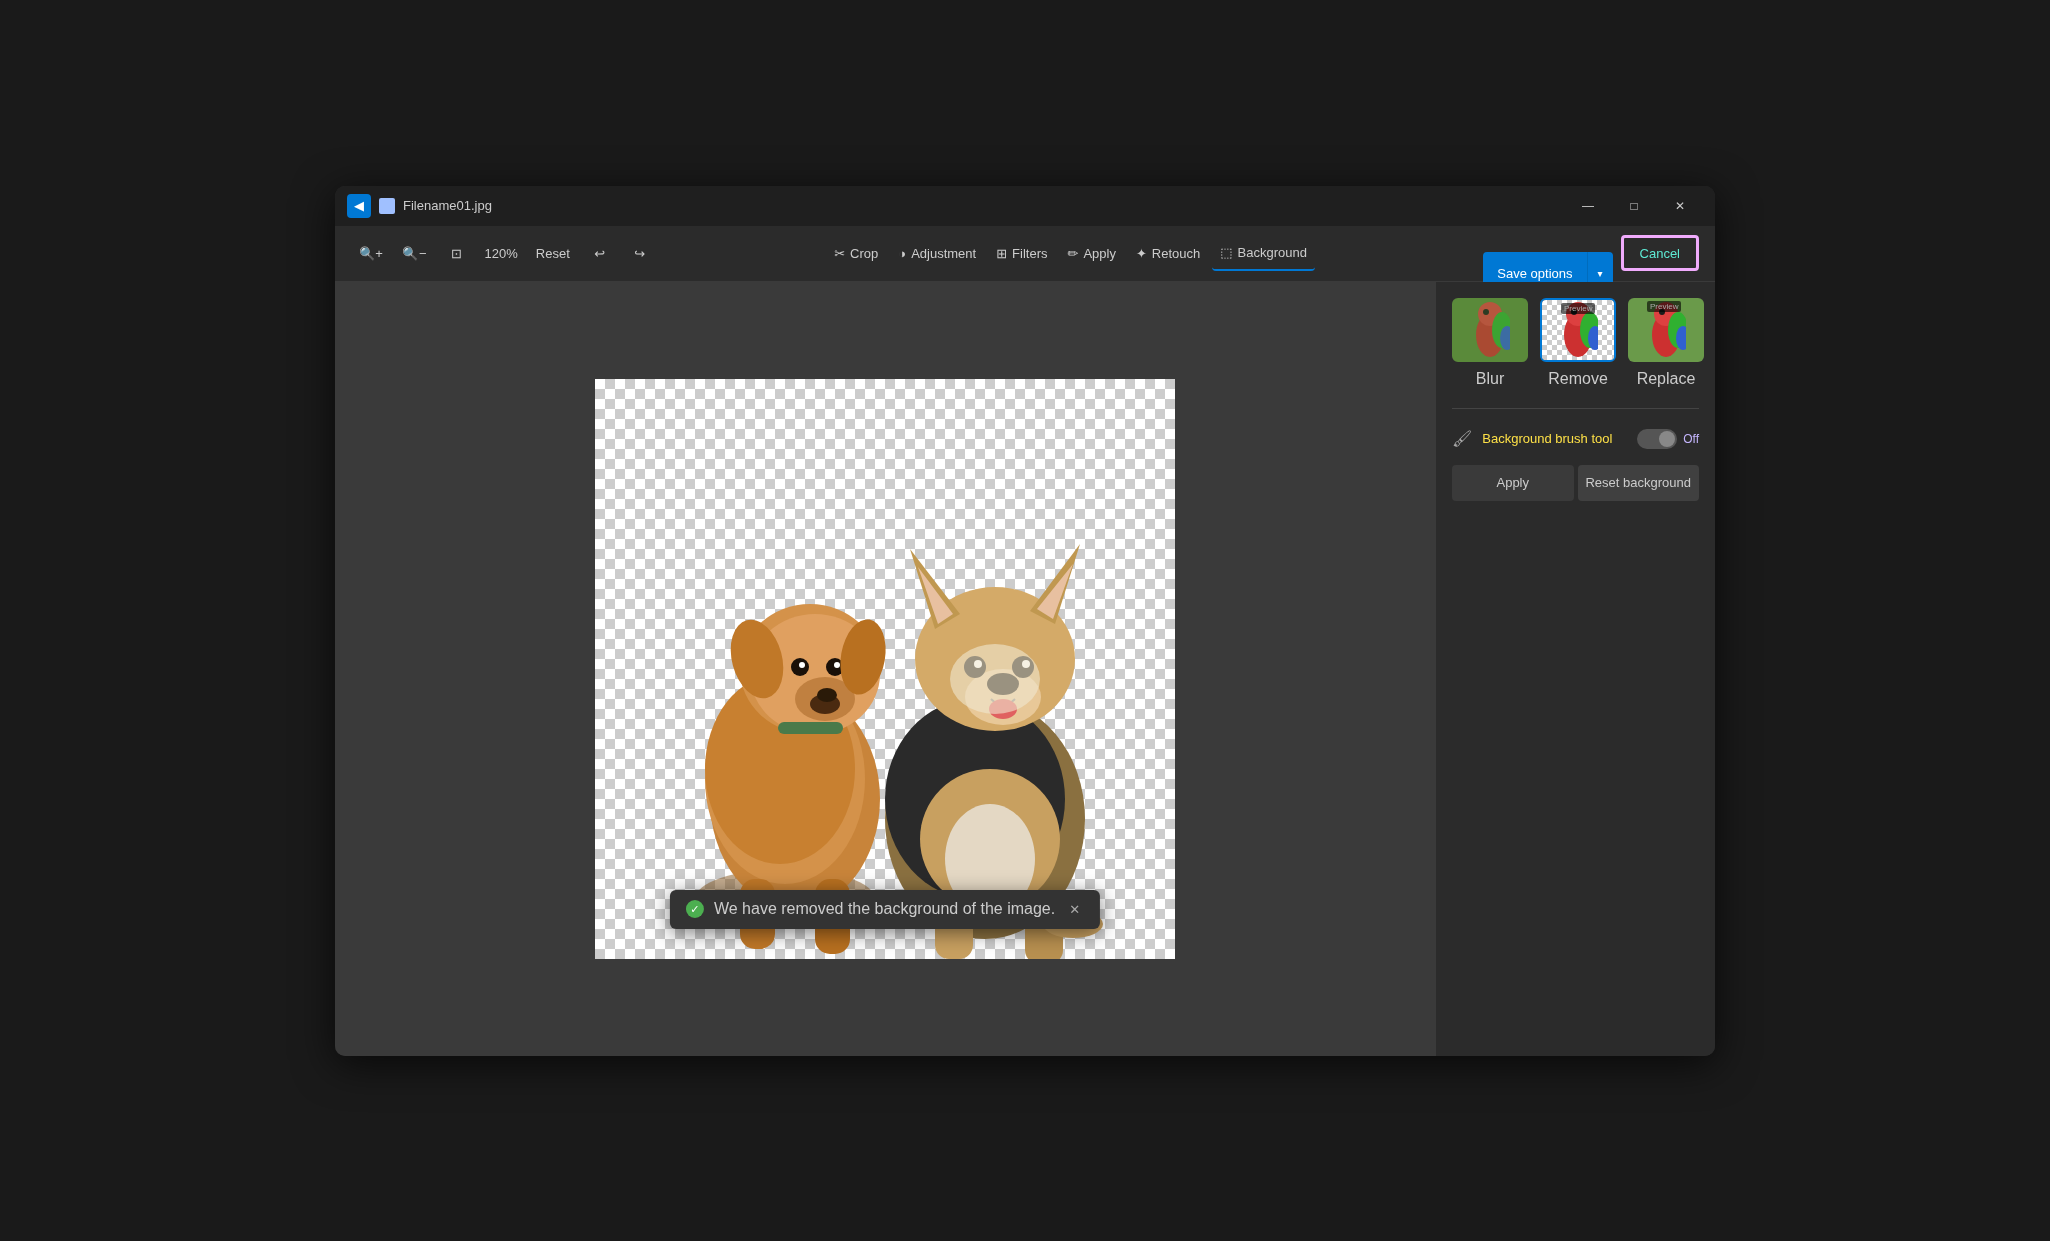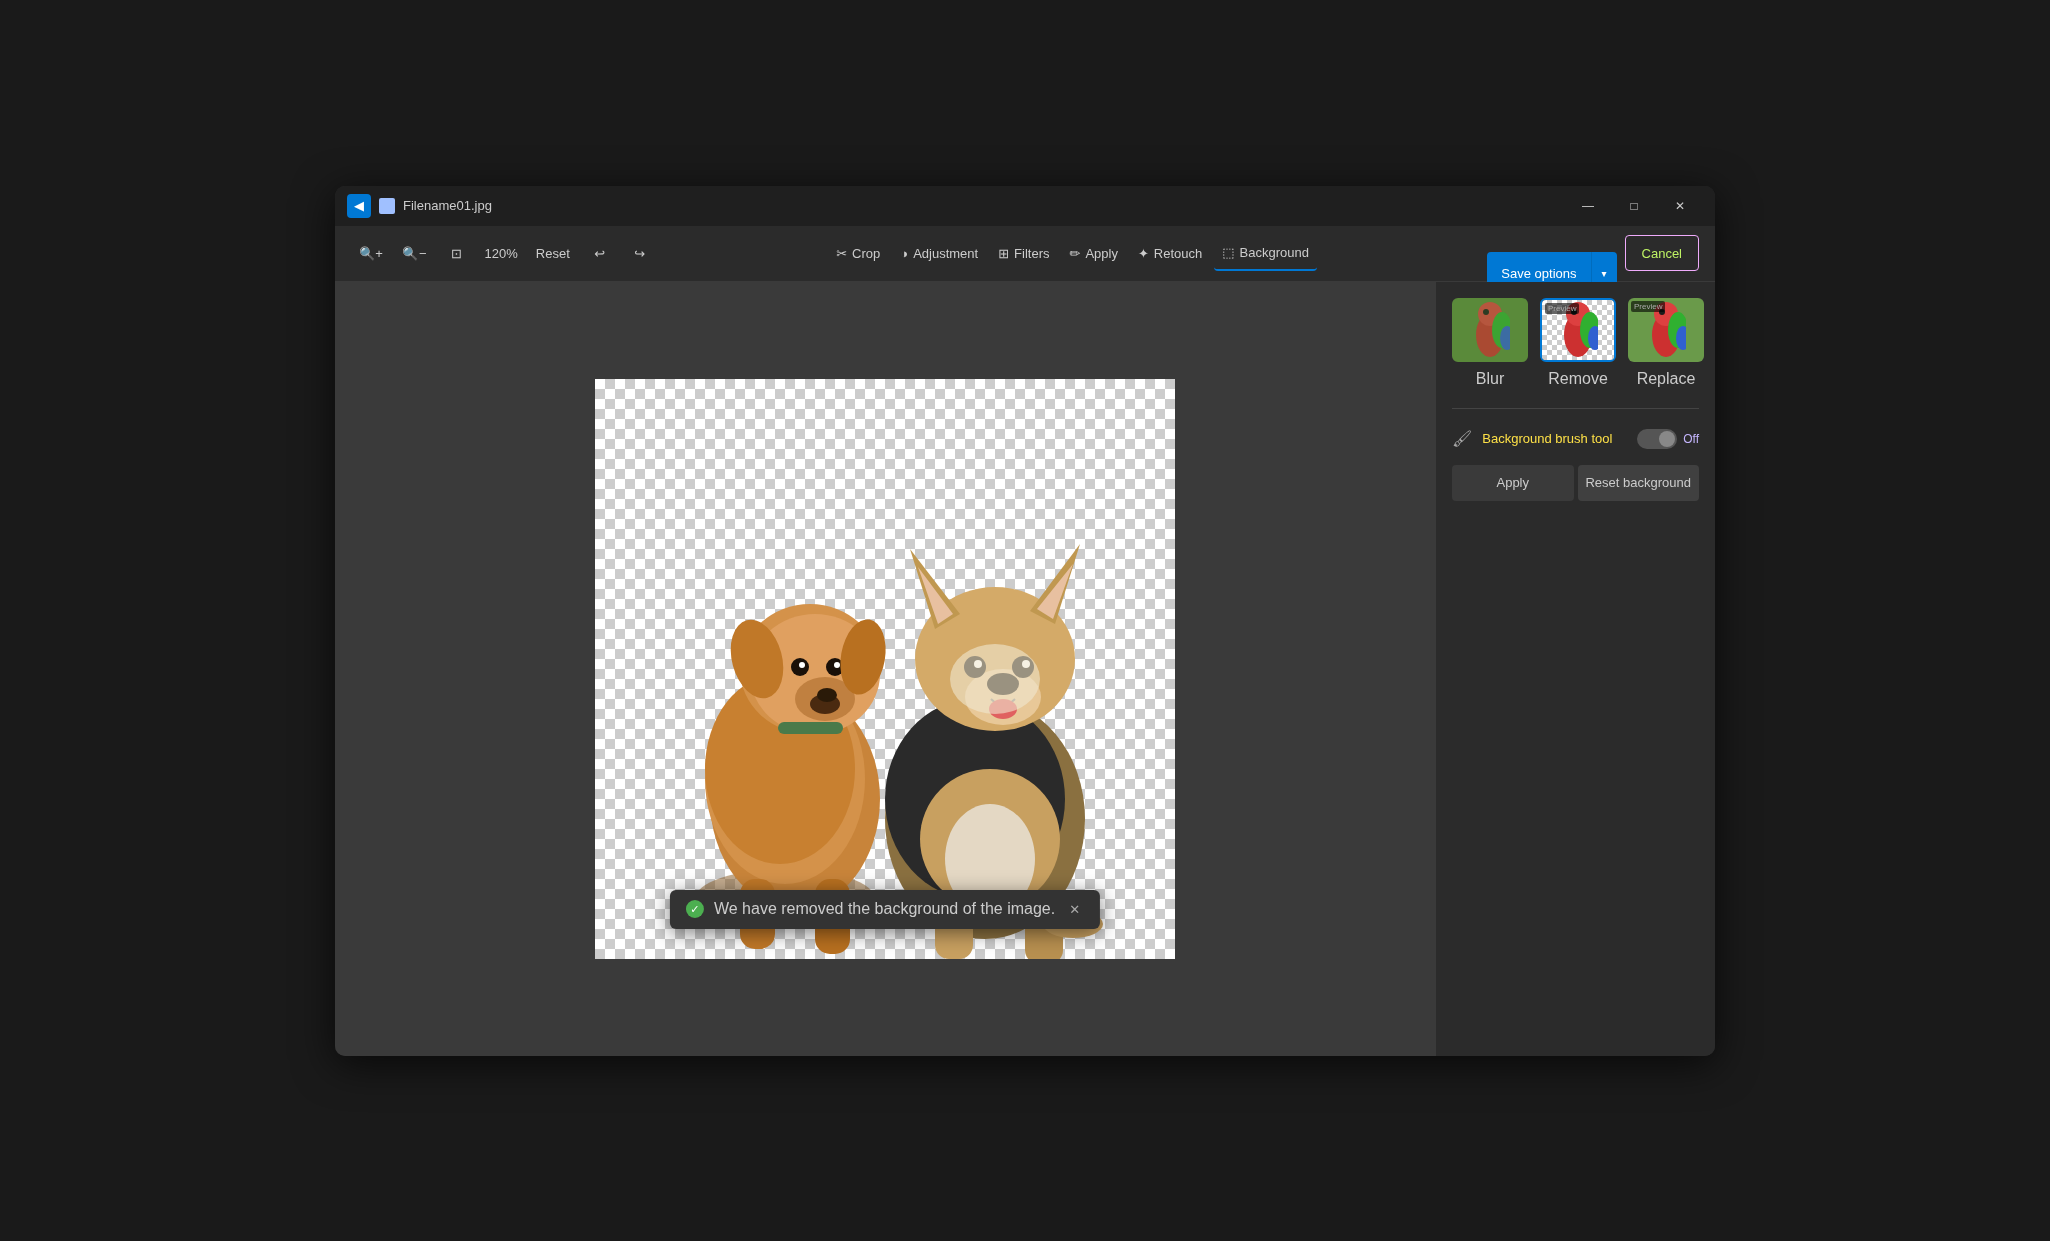--- a/index.html
+++ b/index.html
@@ -147,23 +147,23 @@
       padding: 0 10px;
       height: 100%;
       display: flex;
       align-items: center;
       font-size: 10px;
     }
     .cancel-btn {
       height: 36px;
       padding: 0 16px;
       background: transparent;
-      border: 1px solid #f0abfc;
+      border: 3px solid #f0abfc;
       border-radius: 4px;
-      color: #bef264;
+      color: #5eead4;
       cursor: pointer;
       font-size: 13px;
     }
     .main-content {
       flex: 1;
       display: flex;
       overflow: hidden;
     }
     .canvas-area {
       flex: 1;
@@ -300,21 +300,21 @@
     .thumb-parrot {
       position: absolute;
       inset: 0;
       display: flex;
       align-items: center;
       justify-content: center;
     }
     .preview-label {
       position: absolute;
       top: 3px;
-      left: 3px;
+      left: 19px;
       background: rgba(0,0,0,0.6);
       color: #aaa;
       font-size: 8px;
       padding: 1px 3px;
       border-radius: 2px;
     }
     .sidebar-divider {
       height: 1px;
       background: #444;
       margin: 4px 0;

